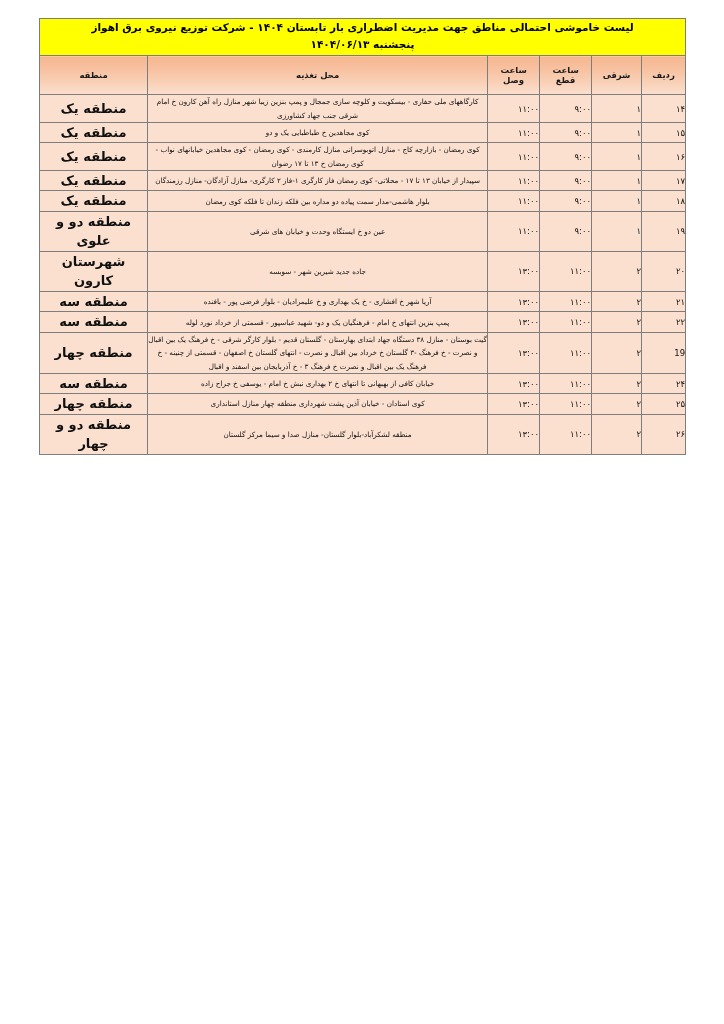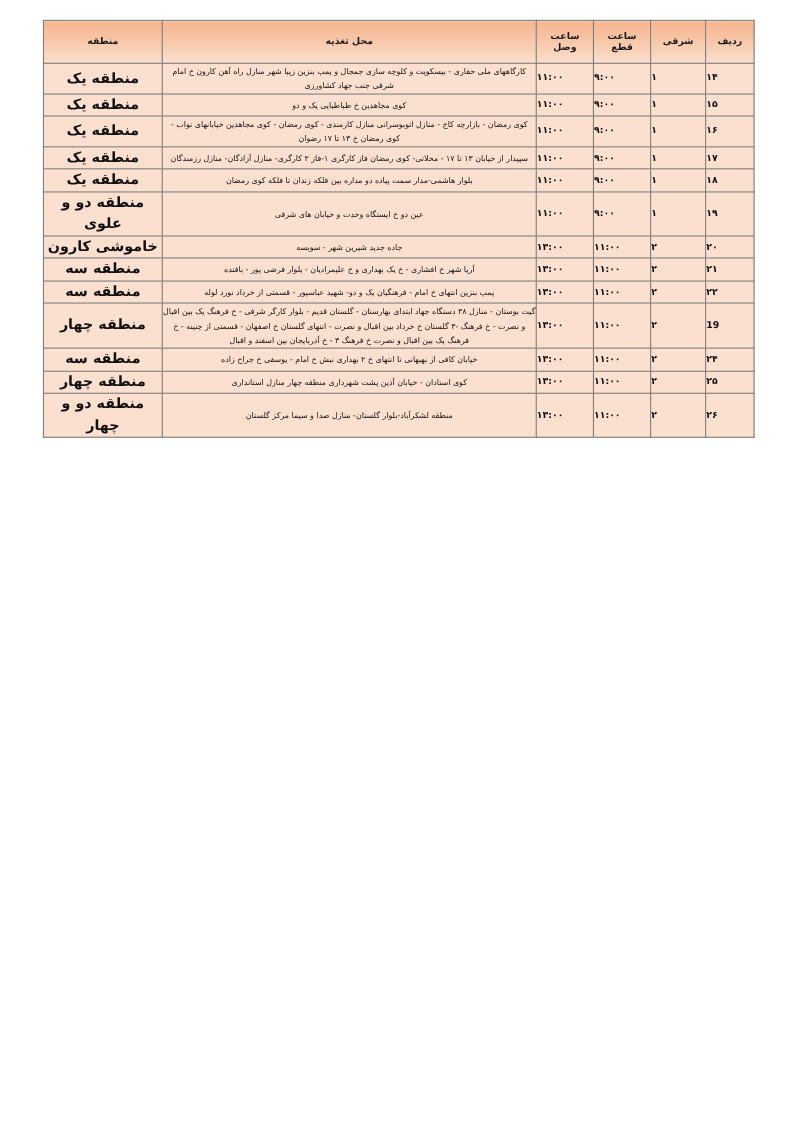--- a/index.html
+++ b/index.html
@@ -72,23 +72,23 @@
     display: block;
     padding: 0 2px;
   }
 
   
   .body-row td {
     background: #fbe0d0;
     color: #111111;
   }
   .c-radif, .c-block, .c-cut, .c-join {
-    text-align: left;
+    text-align: right;
     font-size: 8.5px;
-    font-weight: bold;
+    font-weight: normal;
   }
   .c-zone {
     text-align: center;
     font-size: 13px;
     font-weight: bold;
     padding: 3px 2px;
     line-height: 1.5;
   }
   .c-place {
     text-align: center;
@@ -114,20 +114,26 @@
     <colgroup>
       <col class="w-radif">
       <col class="w-block">
       <col class="w-cut">
       <col class="w-join">
       <col class="w-place">
       <col class="w-zone">
     </colgroup>
     <thead>
       <tr>
+        <td class="title-cell" colspan="6">
+          <div class="title-line1">لیست خاموشی احتمالی مناطق جهت مدیریت اضطراری بار تابستان ۱۴۰۴ - شرکت توزیع نیروی برق اهواز</div>
+          <div class="title-line2">پنجشنبه ۱۴۰۴/۰۶/۱۳</div>
+        </td>
+      </tr>
+      <tr>
         <th class="hdr">
             <span>ردیف</span>
           </th>
         <th class="hdr">
             <span>شرقی</span>
           </th>
         <th class="hdr">
             <span>ساعت قطع</span>
           </th>
         <th class="hdr">
@@ -189,21 +195,21 @@
           <td class="c-join">۱۱:۰۰</td>
           <td class="c-place">عین دو خ ایستگاه وحدت و خیابان های شرقی</td>
           <td class="c-zone">منطقه دو و علوی</td>
         </tr>
         <tr class="body-row">
           <td class="c-radif">۲۰</td>
           <td class="c-block">۲</td>
           <td class="c-cut">۱۱:۰۰</td>
           <td class="c-join">۱۳:۰۰</td>
           <td class="c-place">جاده جدید شیرین شهر - سوبسه</td>
-          <td class="c-zone">خاموشی کارون</td>
+          <td class="c-zone">شهرستان کارون</td>
         </tr>
         <tr class="body-row">
           <td class="c-radif">۲۱</td>
           <td class="c-block">۲</td>
           <td class="c-cut">۱۱:۰۰</td>
           <td class="c-join">۱۳:۰۰</td>
           <td class="c-place">آریا شهر خ افشاری - خ یک بهداری و خ علیمرادیان - بلوار فرضی پور - بافنده</td>
           <td class="c-zone">منطقه سه</td>
         </tr>
         <tr class="body-row">

